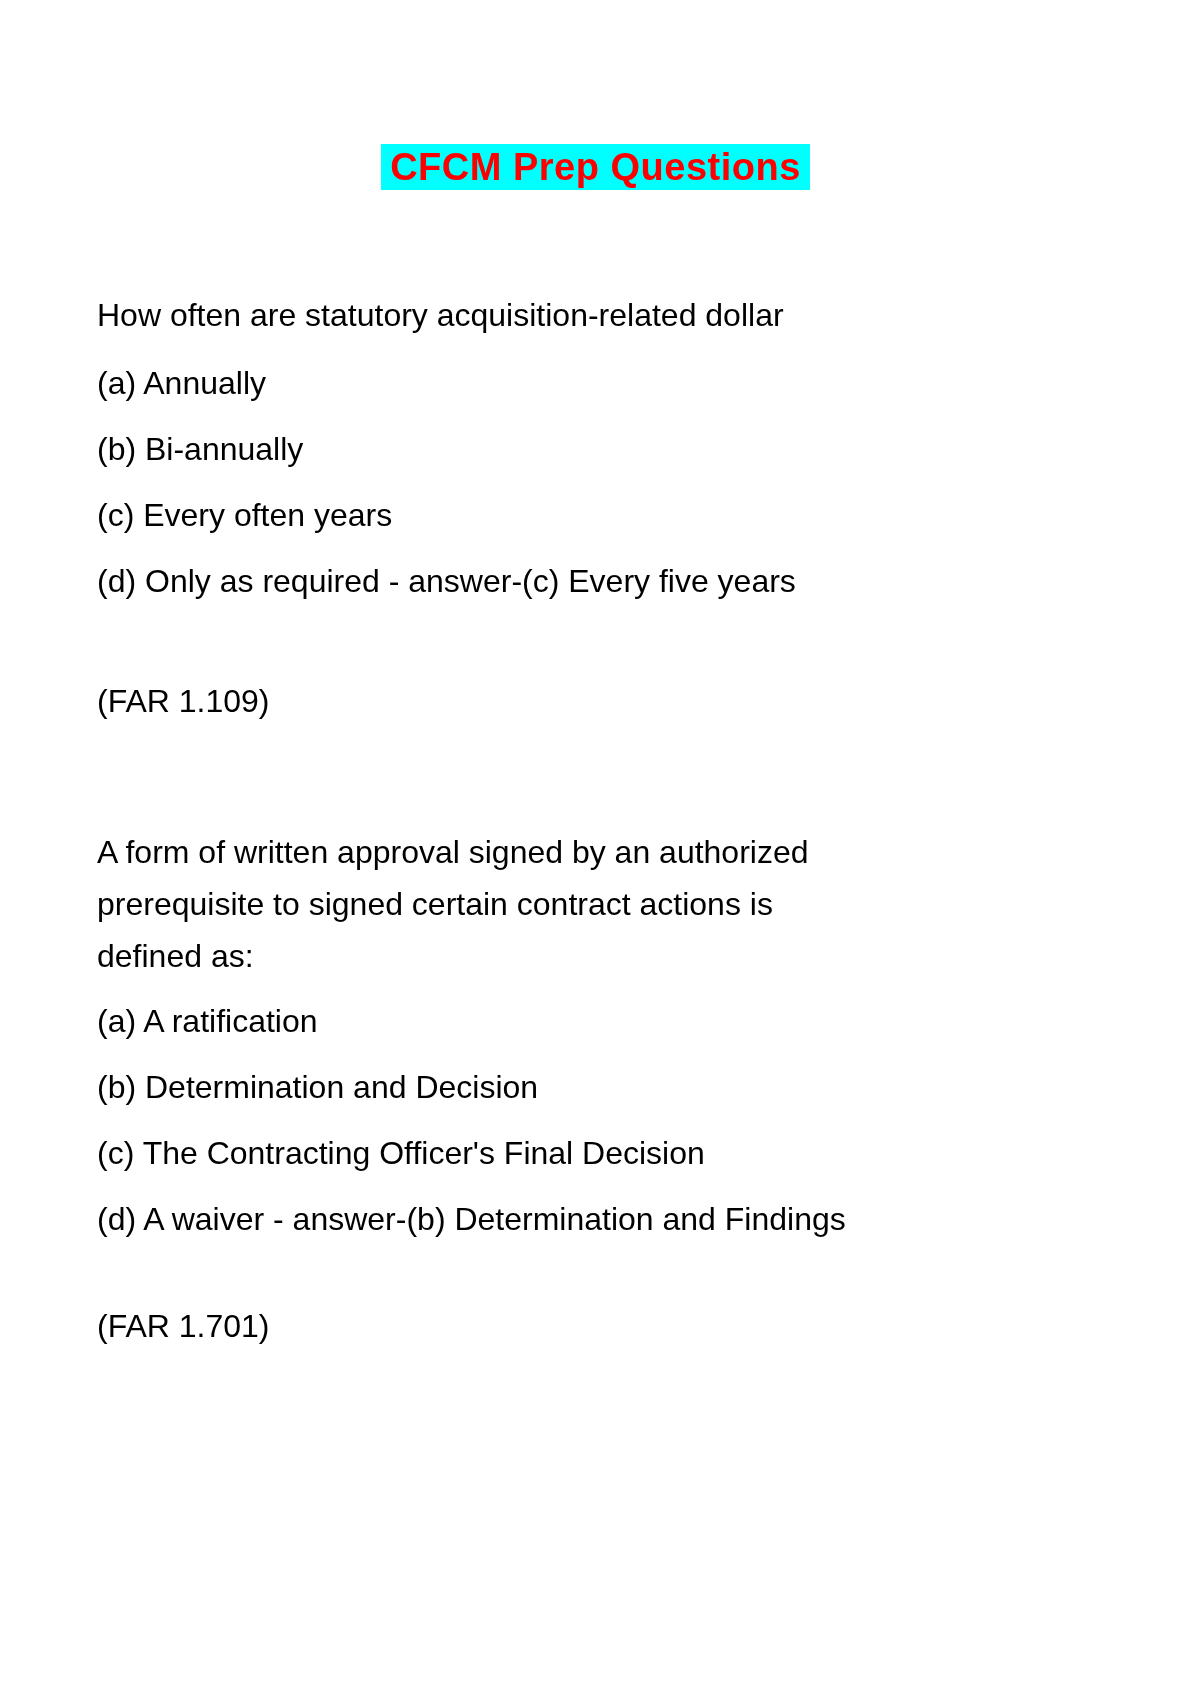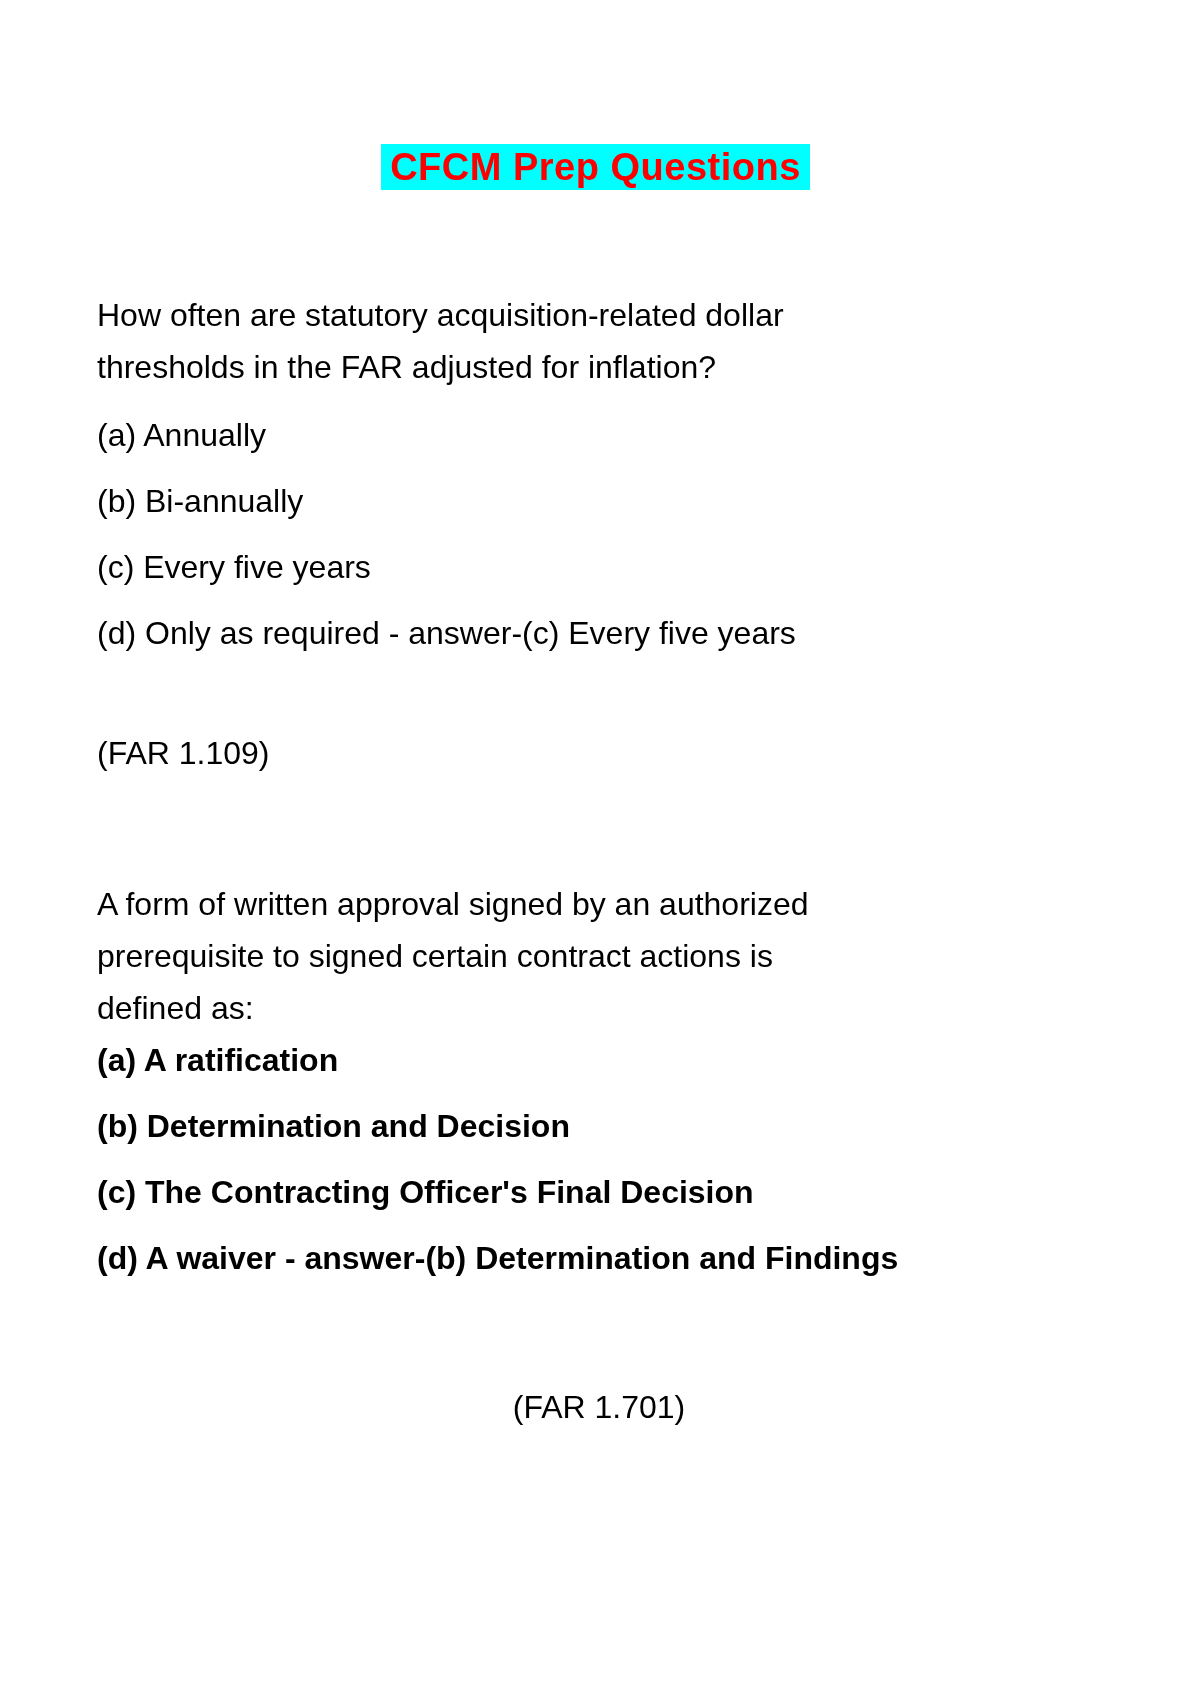--- a/index.html
+++ b/index.html
@@ -31,52 +31,51 @@
     padding-left: 97px;
     padding-right: 90px;
     font-size: 32px;
   }
   .para {
     margin: 99px 0 0 0;
     line-height: 52px;
   }
   .question-2 .para { }
   .options { margin-top: 16px; }
-  .question-2 .options { margin-top: 0; font-weight: bold; }
+  .question-2 .options { margin-top: 13px; }
   .option {
     line-height: 52px;
     margin-top: 14px;
   }
   .option:first-child { margin-top: 0; }
   .reference {
     margin-top: 68px;
     line-height: 52px;
   }
-  .question-2 .reference { margin-top: 97px; text-align: center; }
+  .question-2 .reference { margin-top: 55px; }
 </style>
 </head>
 <body>
 
 <div class="page" style="background: rgb(255, 255, 255);">
 
   <header class="title-row">
     <span class="title-highlight" style="background: rgb(0, 255, 255); color: rgb(255, 0, 0);">CFCM Prep Questions</span>
   </header>
 
   <main class="content">
 
     <section class="question question-1">
       <div class="para">
         <div class="line">How often are statutory acquisition-related dollar</div>
-        <div class="line">thresholds in the FAR adjusted for inflation?</div>
       </div>
       <div class="options">
         <div class="option">(a) Annually</div>
         <div class="option">(b) Bi-annually</div>
-        <div class="option">(c) Every five years</div>
+        <div class="option">(c) Every often years</div>
         <div class="option">(d) Only as required - answer-(c) Every five years</div>
       </div>
       <div class="reference">(FAR 1.109)</div>
     </section>
 
     <section class="question question-2">
       <div class="para">
         <div class="line">A form of written approval signed by an authorized</div>
         <div class="line">prerequisite to signed certain contract actions is</div>
         <div class="line">defined as:</div>

